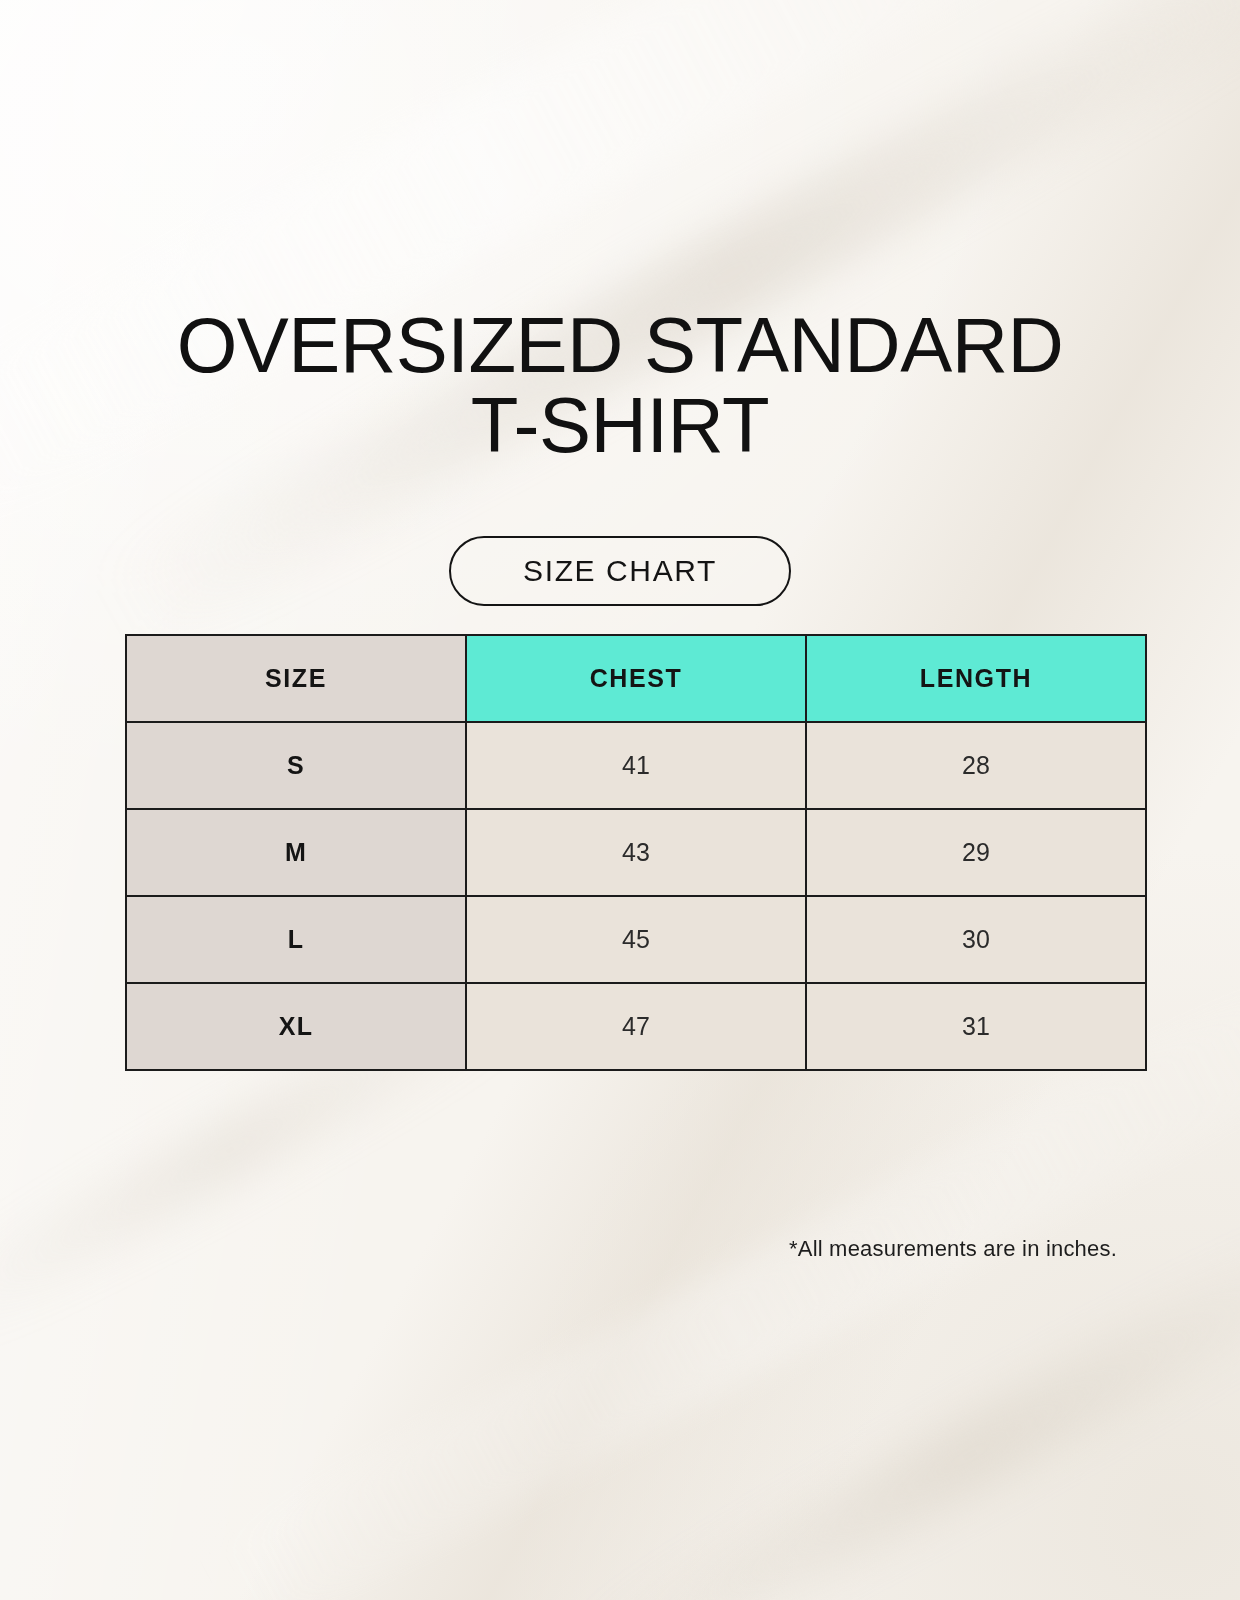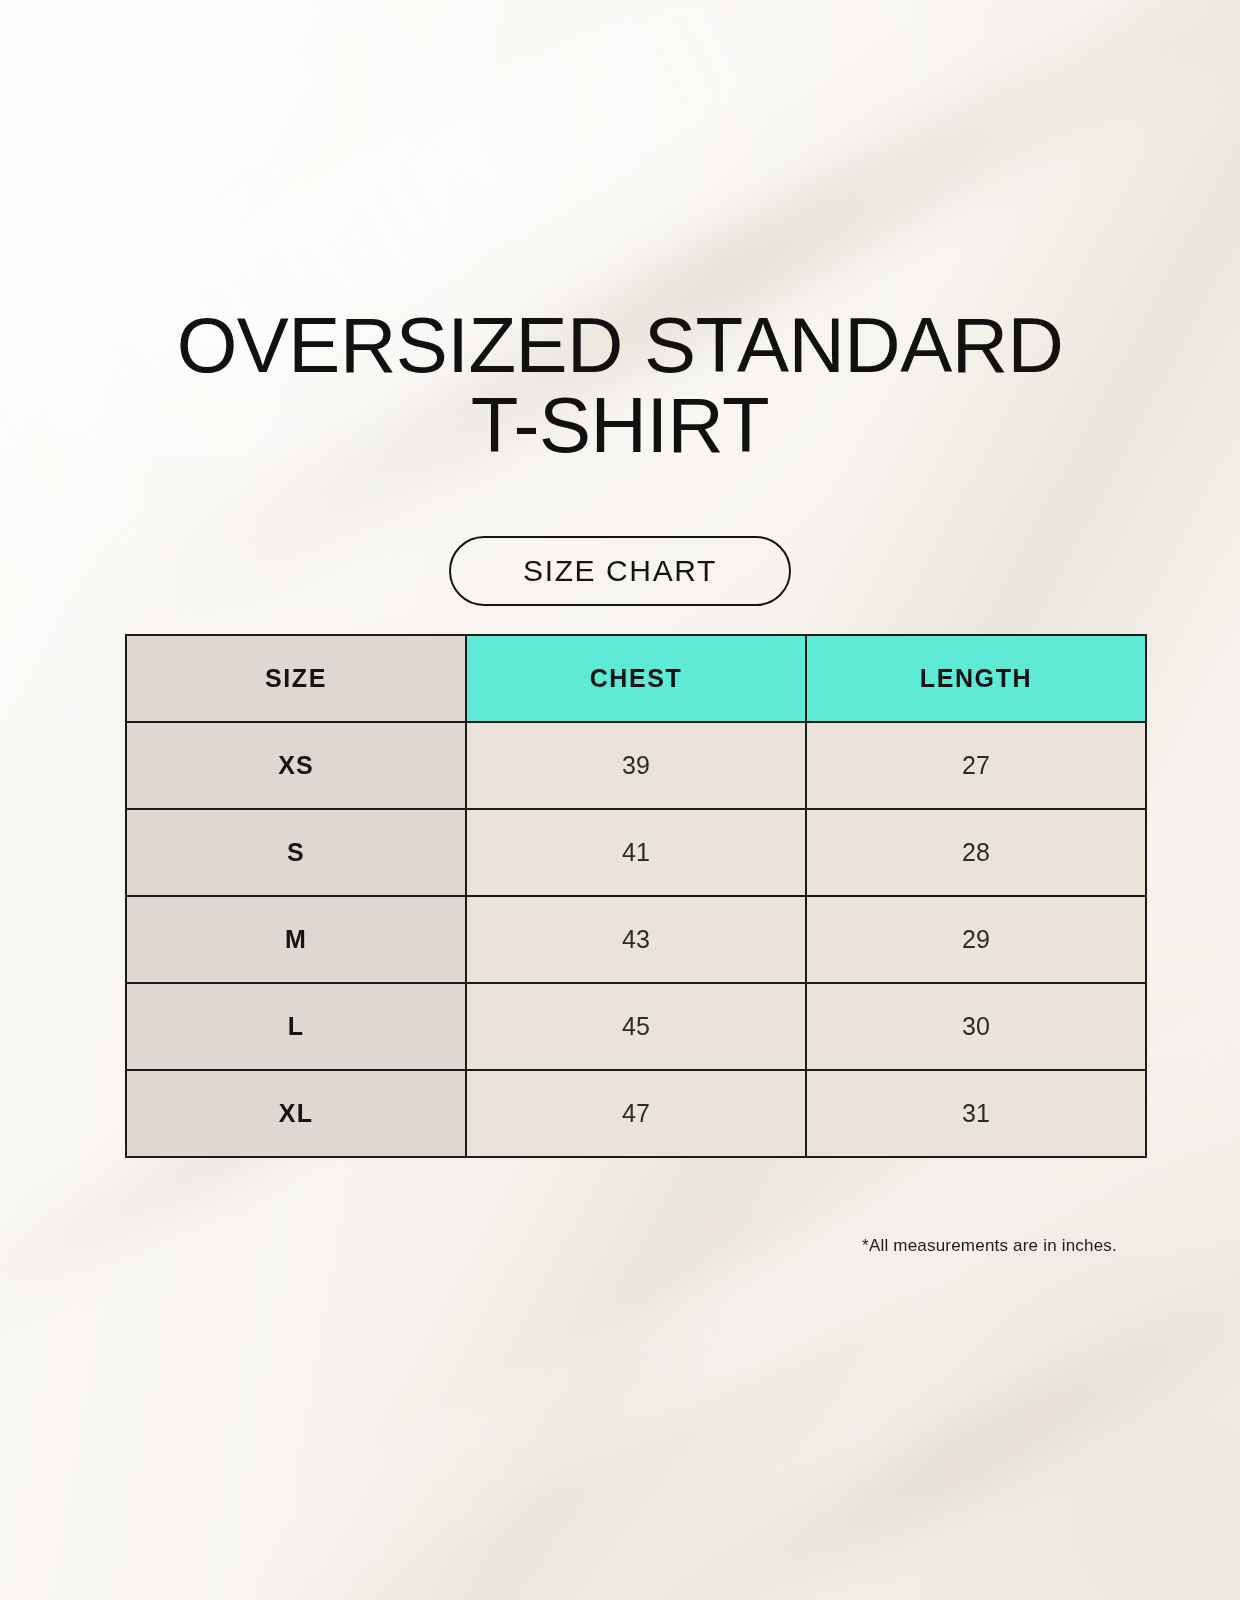--- a/index.html
+++ b/index.html
@@ -176,21 +176,21 @@
     font-size: 25px;
     font-weight: 400;
   }
 
   .footnote {
     position: absolute;
     top: 1236px;
     left: 0;
     width: 1117px;
     text-align: right;
-    font-size: 17px;
+    font-size: 22px;
     color: #1d1d1d;
     letter-spacing: 0.2px;
   }
 </style>
 </head>
 <body>
 
 <div class="page">
   <div class="bg-wash"></div>
   <div class="bg-shadow shadow-a"></div>
@@ -219,25 +219,20 @@
         </colgroup>
         <thead>
           <tr>
             <th class="head-size">SIZE</th>
             <th class="head-measure">CHEST</th>
             <th class="head-measure">LENGTH</th>
           </tr>
         </thead>
         <tbody>
           <tr>
-            <td class="cell-size">XS</td>
-            <td class="cell-value">39</td>
-            <td class="cell-value">27</td>
-          </tr>
-          <tr>
             <td class="cell-size">S</td>
             <td class="cell-value">41</td>
             <td class="cell-value">28</td>
           </tr>
           <tr>
             <td class="cell-size">M</td>
             <td class="cell-value">43</td>
             <td class="cell-value">29</td>
           </tr>
           <tr>

